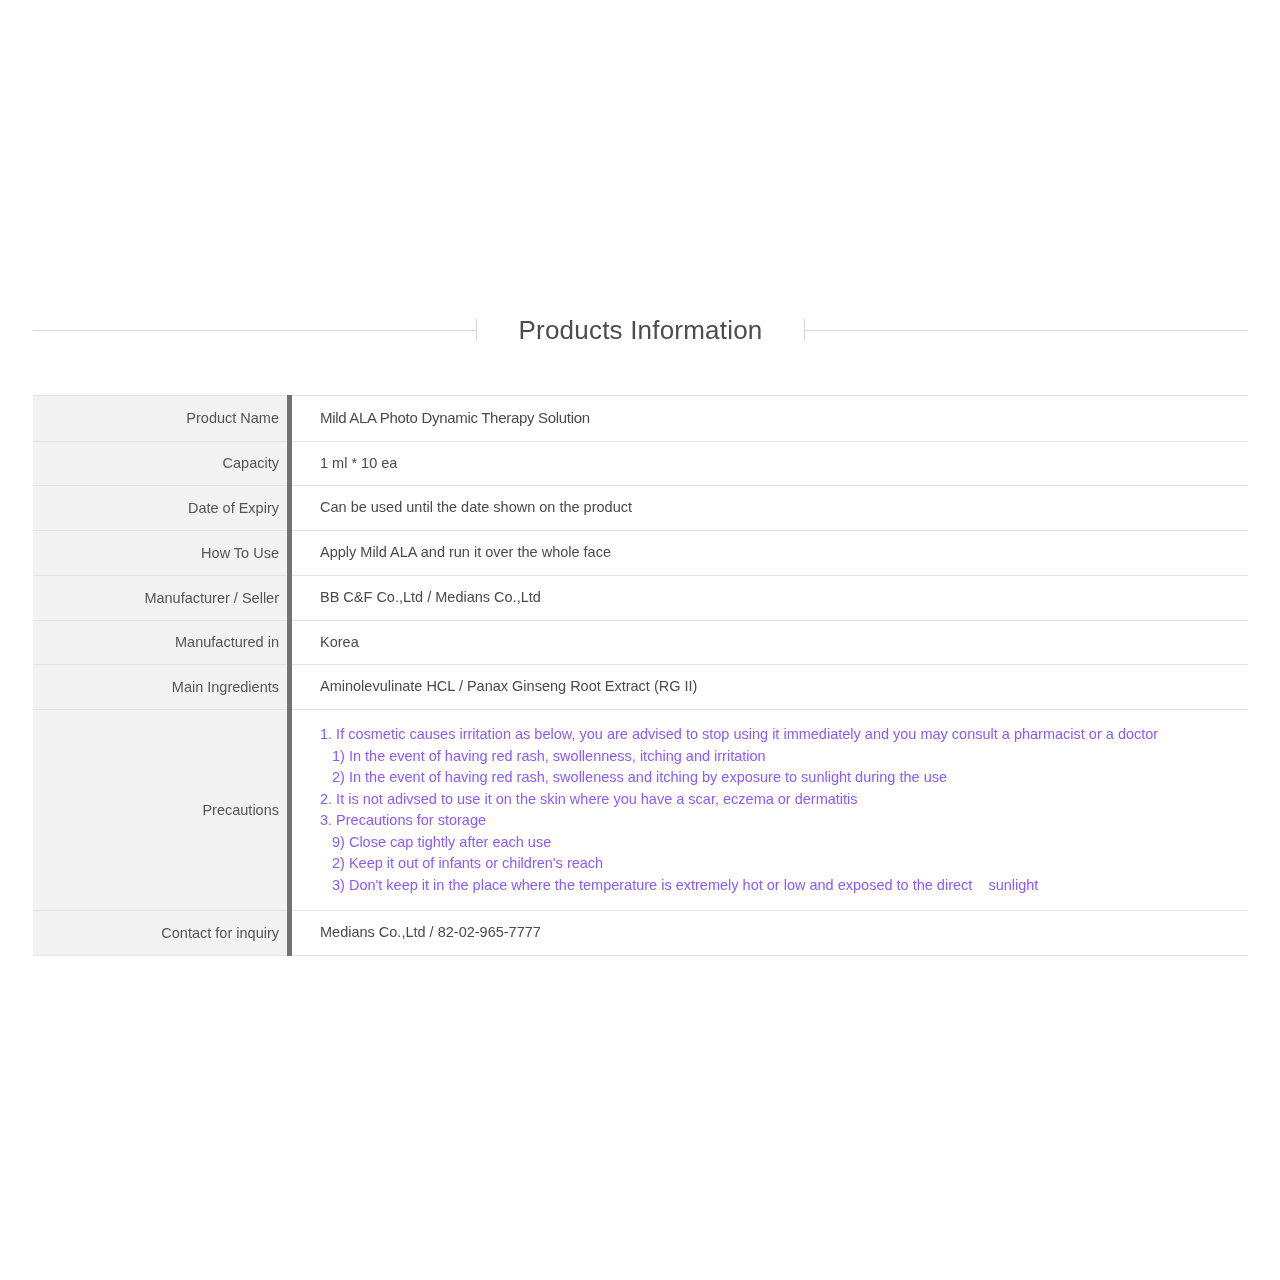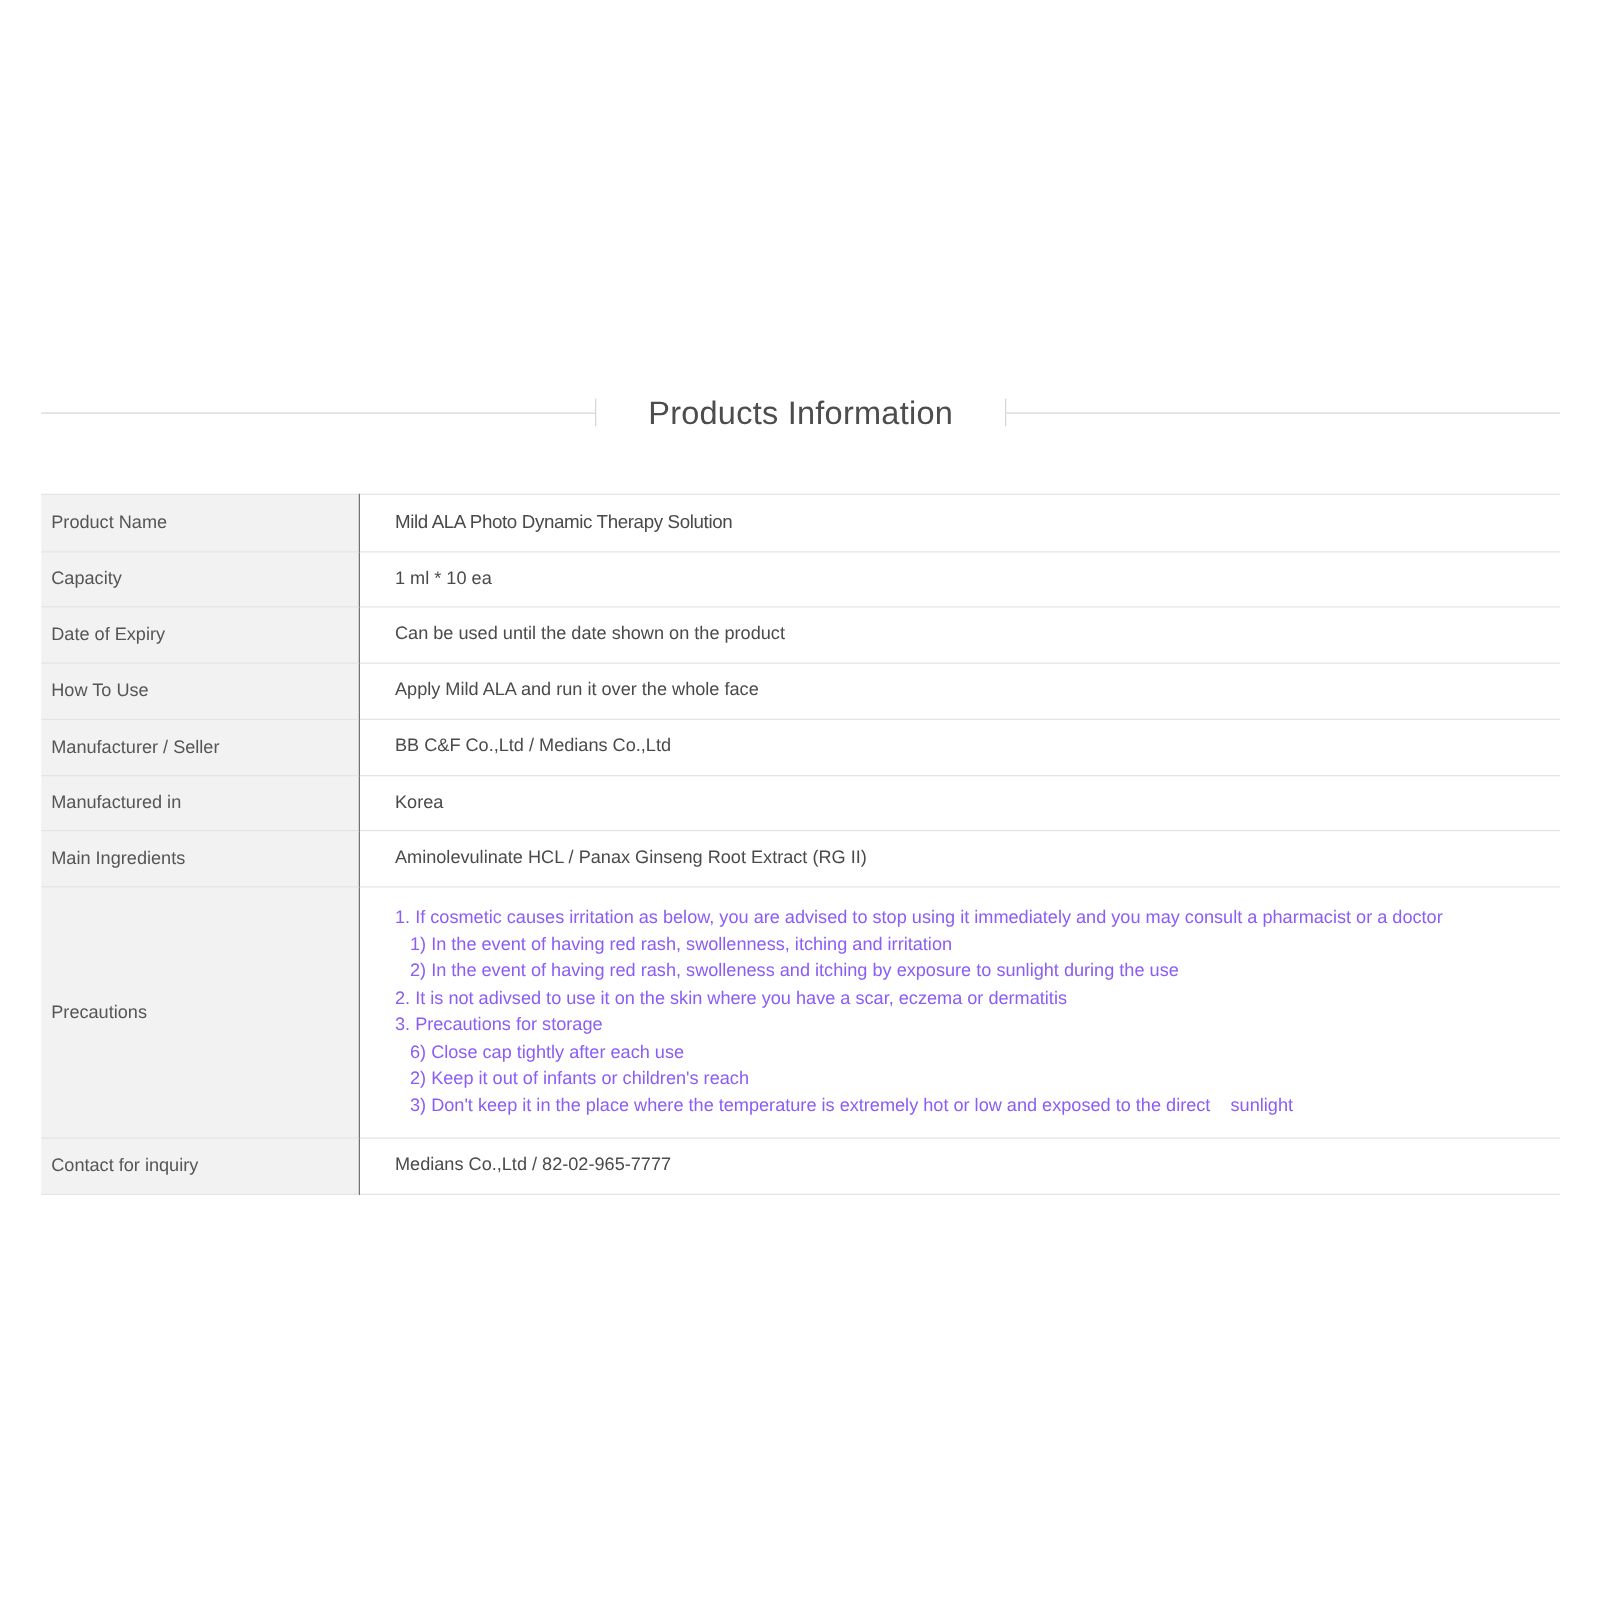--- a/index.html
+++ b/index.html
@@ -67,25 +67,25 @@
   }
   .info-table tr {
     border-bottom: 1px solid #e4e4e4;
   }
   .info-table tr:first-child {
     border-top: 1px solid #e4e4e4;
   }
   .info-table th {
     width: 238px;
     background: #f2f2f2;
-    border-right: 1px solid #737373;
+    border-right: 5px solid #737373;
     font-weight: 400;
     font-size: 14.5px;
     color: #555555;
-    text-align: left;
+    text-align: right;
     vertical-align: middle;
     padding: 11px 8px;
   }
   .info-table td {
     padding: 11px 0 11px 28px;
     font-size: 14.5px;
     color: #4a4a4a;
     vertical-align: middle;
     line-height: 1.5;
   }
@@ -154,21 +154,21 @@
         <td>Aminolevulinate HCL / Panax Ginseng Root Extract (RG II)</td>
       </tr>
       <tr>
         <th class="th-tall">Precautions</th>
         <td class="precautions-cell">
           <div class="line">1. If cosmetic causes irritation as below, you are advised to stop using it immediately and you may consult a pharmacist or a doctor</div>
           <div class="line indent">1) In the event of having red rash, swollenness, itching and irritation</div>
           <div class="line indent">2) In the event of having red rash, swolleness and itching by exposure to sunlight during the use</div>
           <div class="line">2. It is not adivsed to use it on the skin where you have a scar, eczema or dermatitis</div>
           <div class="line">3. Precautions for storage</div>
-          <div class="line indent">6) Close cap tightly after each use</div>
+          <div class="line indent">9) Close cap tightly after each use</div>
           <div class="line indent">2) Keep it out of infants or children's reach</div>
           <div class="line indent">3) Don't keep it in the place where the temperature is extremely hot or low and exposed to the direct    sunlight</div>
         </td>
       </tr>
       <tr>
         <th>Contact for inquiry</th>
         <td>Medians Co.,Ltd / 82-02-965-7777</td>
       </tr>
     </tbody>
   </table>

